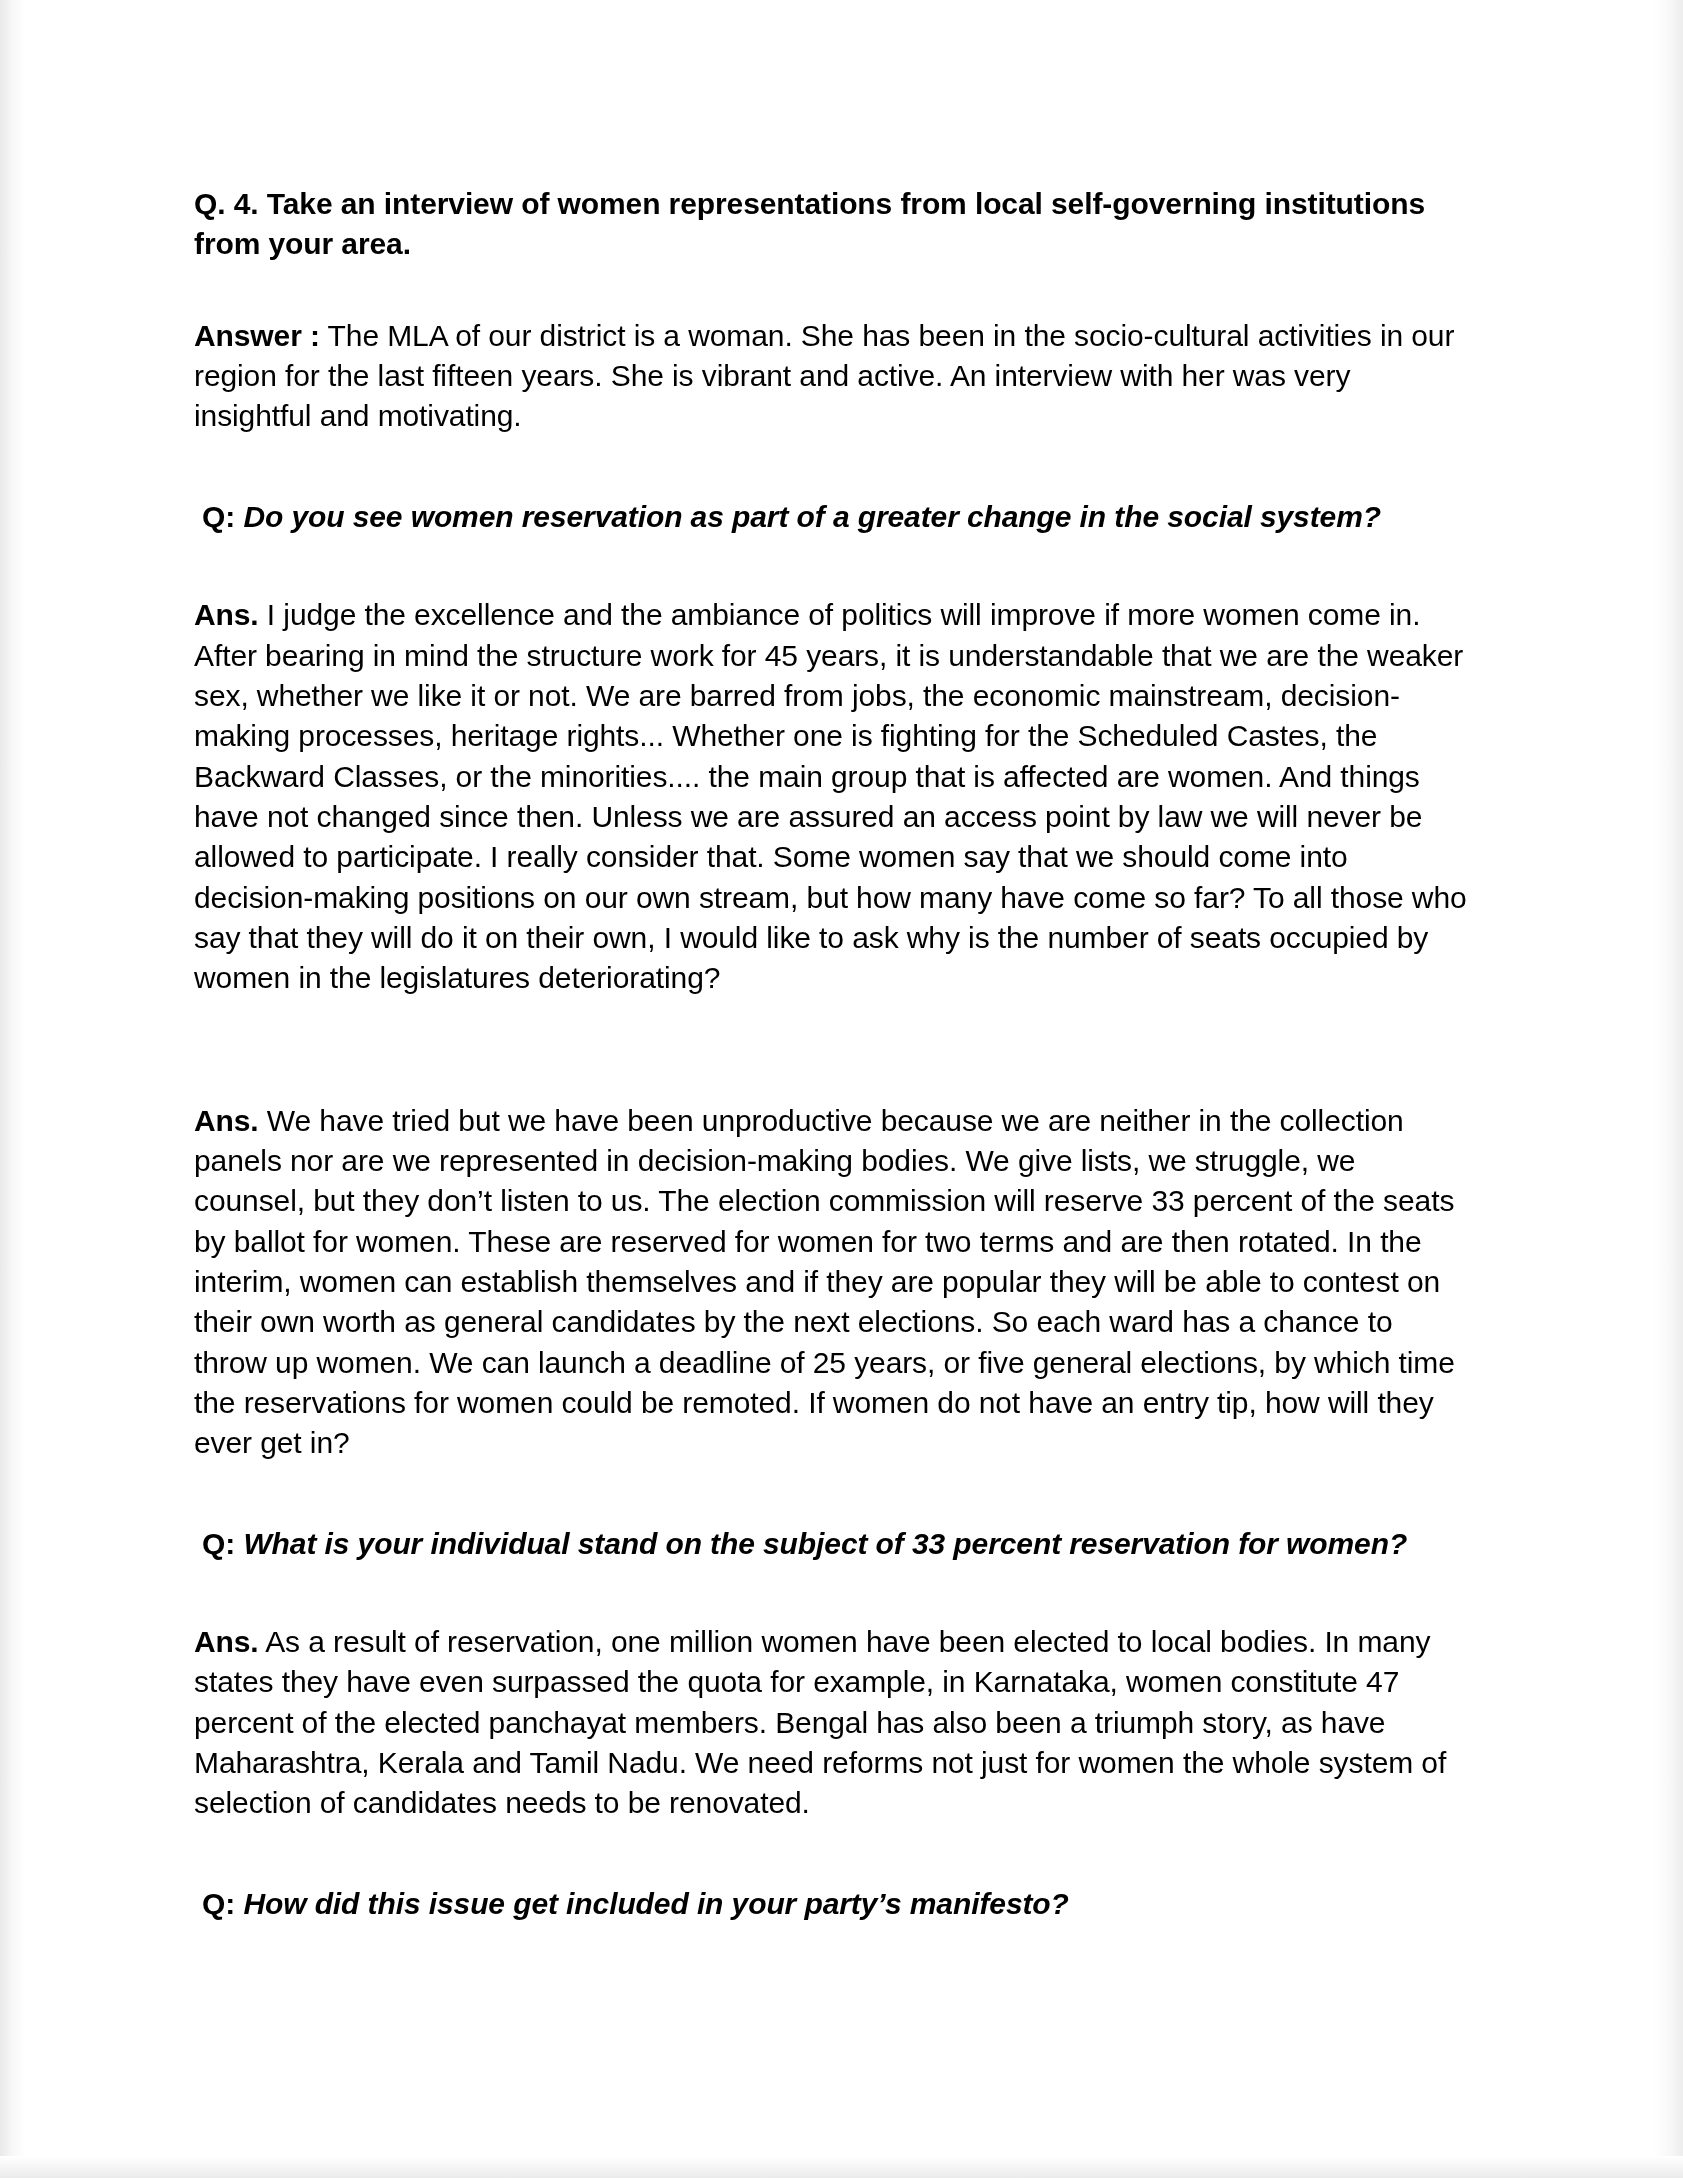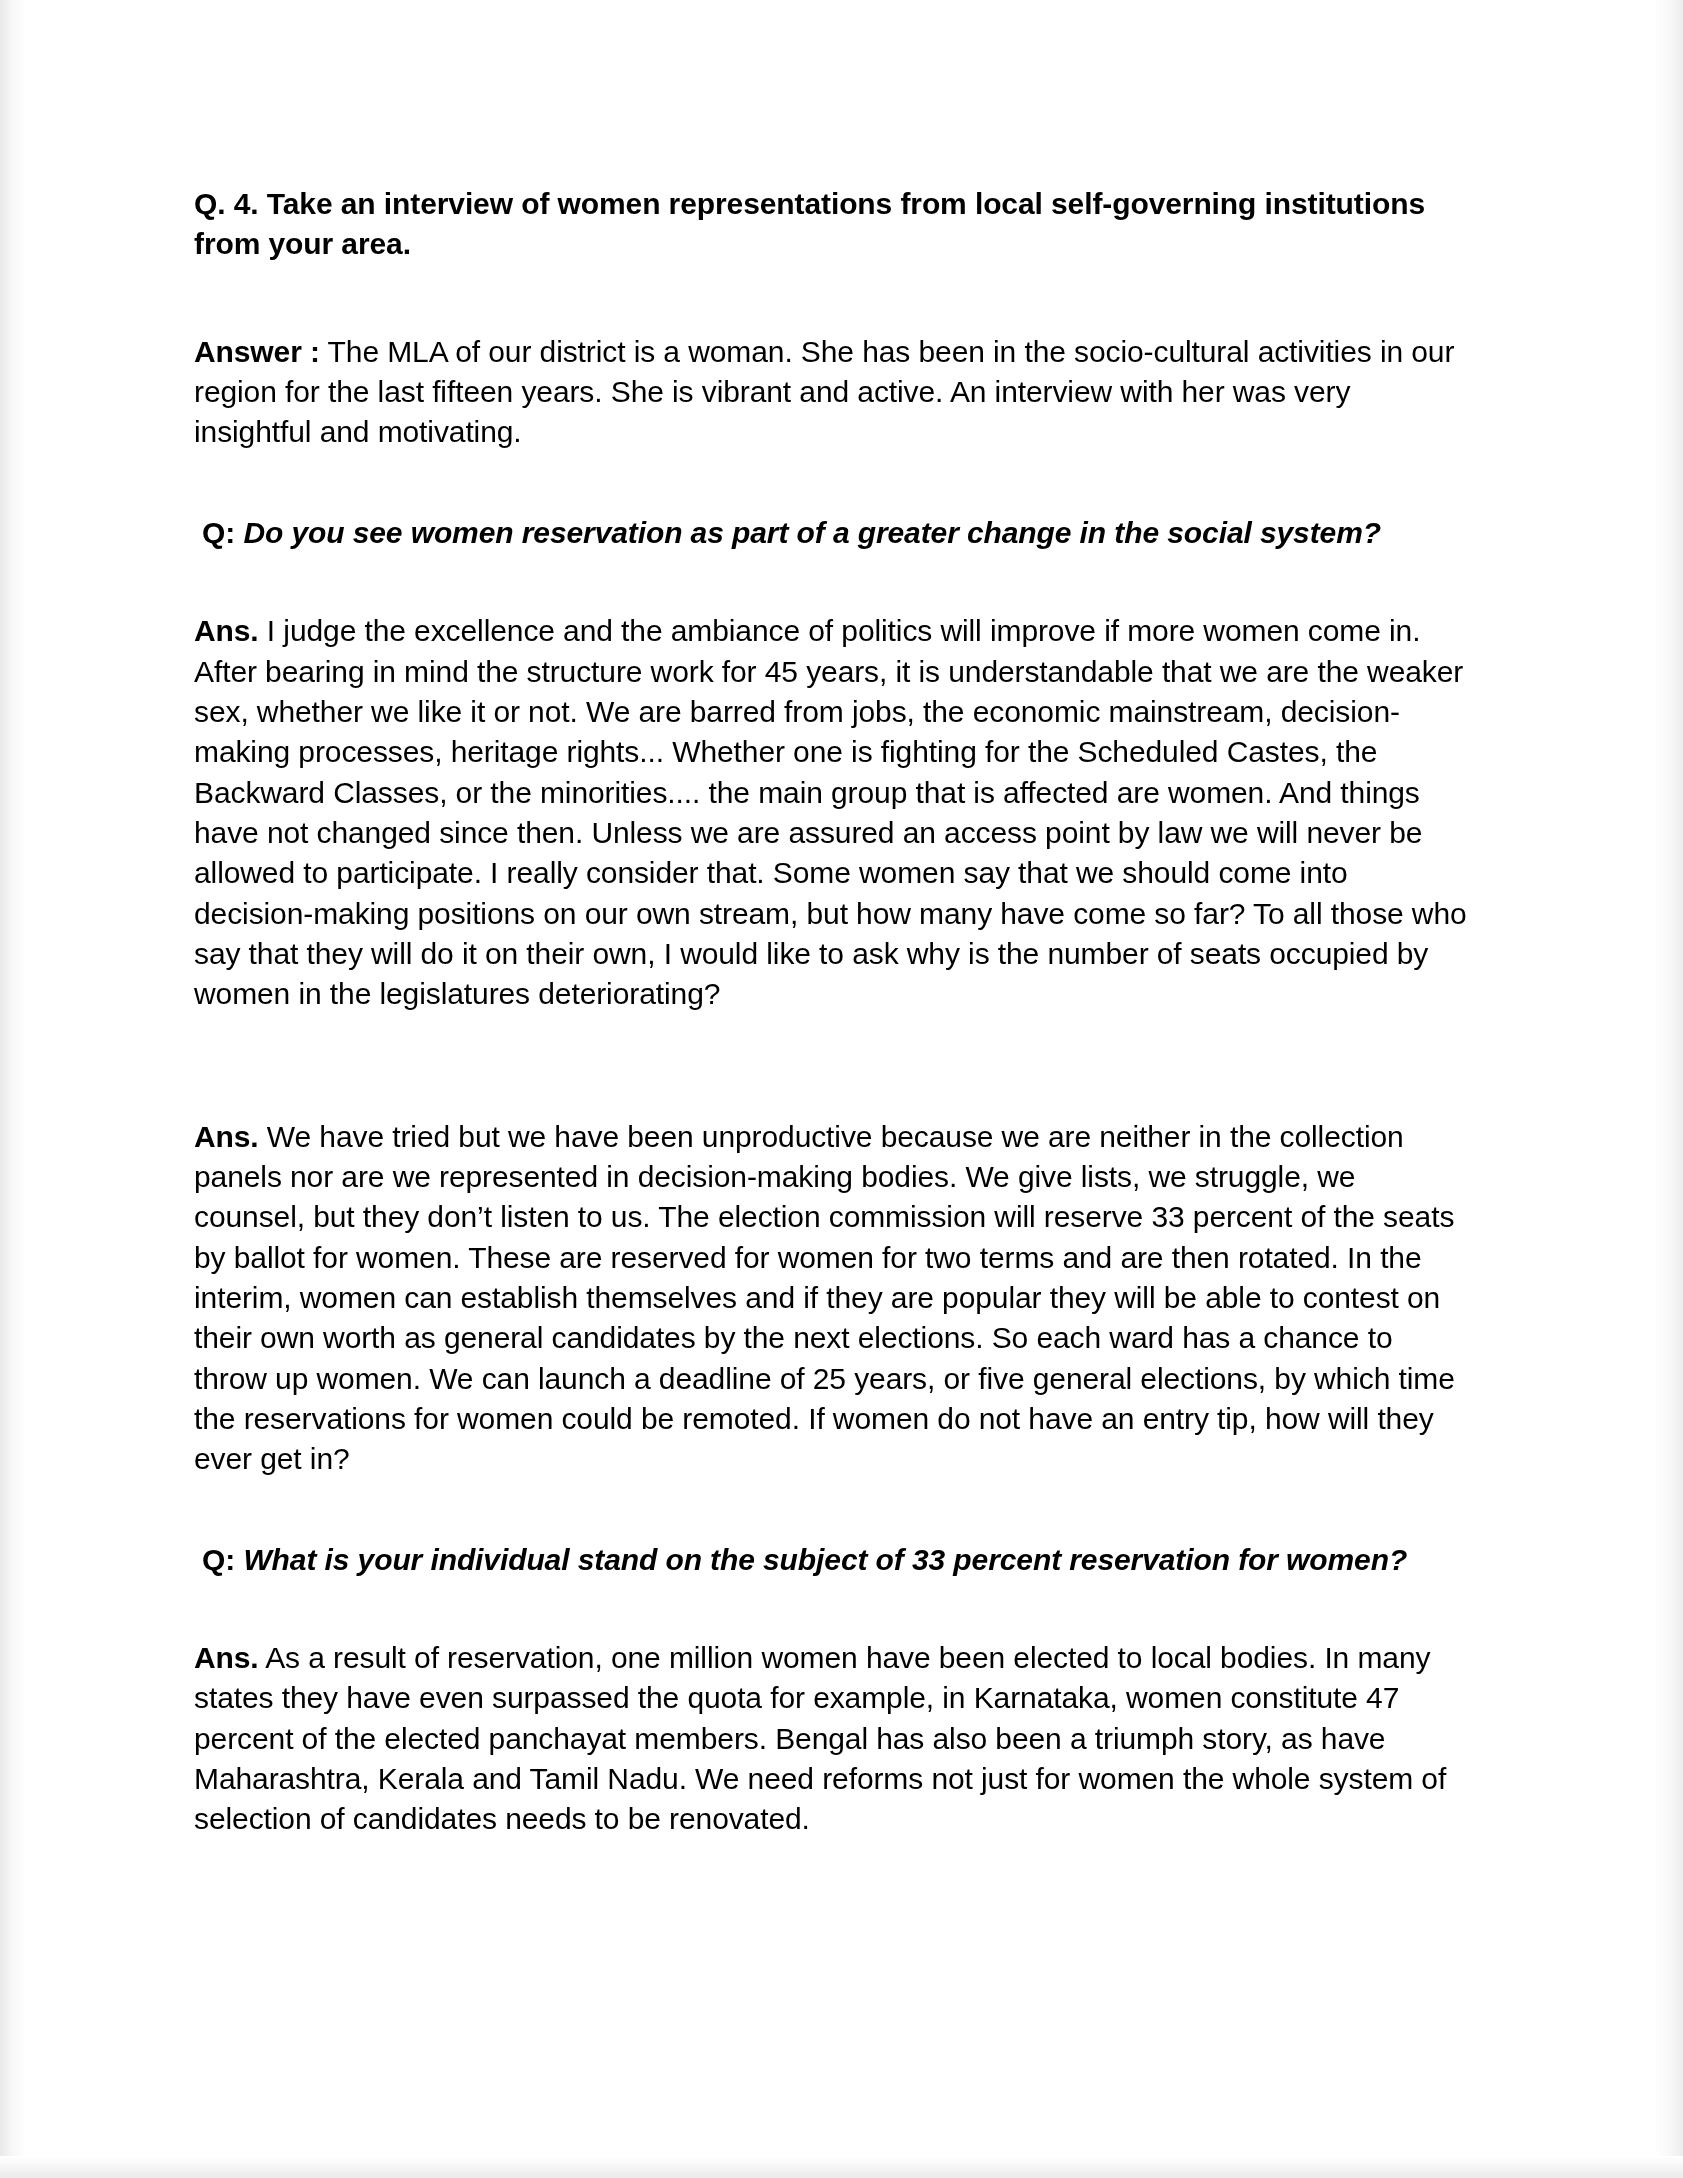--- a/index.html
+++ b/index.html
@@ -54,21 +54,21 @@
     left: 194px;
     top: 184px;
     width: 1277px;
   }
 
   .heading {
     font-size: 30px;
     font-weight: bold;
     line-height: 1.33;
     letter-spacing: -0.1px;
-    margin: 0 0 16px 0;
+    margin: 0 0 0 0;
     text-rendering: optimizeLegibility;
   }
 
   .para {
     font-size: 30px;
     font-weight: normal;
     line-height: 1.345;
     letter-spacing: -0.1px;
     margin: 0;
   }
@@ -128,16 +128,17 @@
     <div class="gap-large"></div>
 
     <p class="q-heading"><span class="q-label">Q:</span><span class="q-text"> What is your individual stand on the subject of 33 percent reservation for women?</span></p>
 
     <div class="gap-med"></div>
 
     <p class="para"><span class="lead">Ans.</span><span> As a result of reservation, one million women have been elected to local bodies. In many states they have even surpassed the quota for example, in Karnataka, women constitute 47 percent of the elected panchayat members. Bengal has also been a triumph story, as have Maharashtra, Kerala and Tamil Nadu. We need reforms not just for women the whole system of selection of candidates needs to be renovated.</span></p>
 
     <div class="gap-large"></div>
 
+    <p class="q-heading"><span class="q-label">Q:</span><span class="q-text"> How did this issue get included in your party’s manifesto?</span></p>
 
   </div>
 </div>
 
 
 </body></html>

